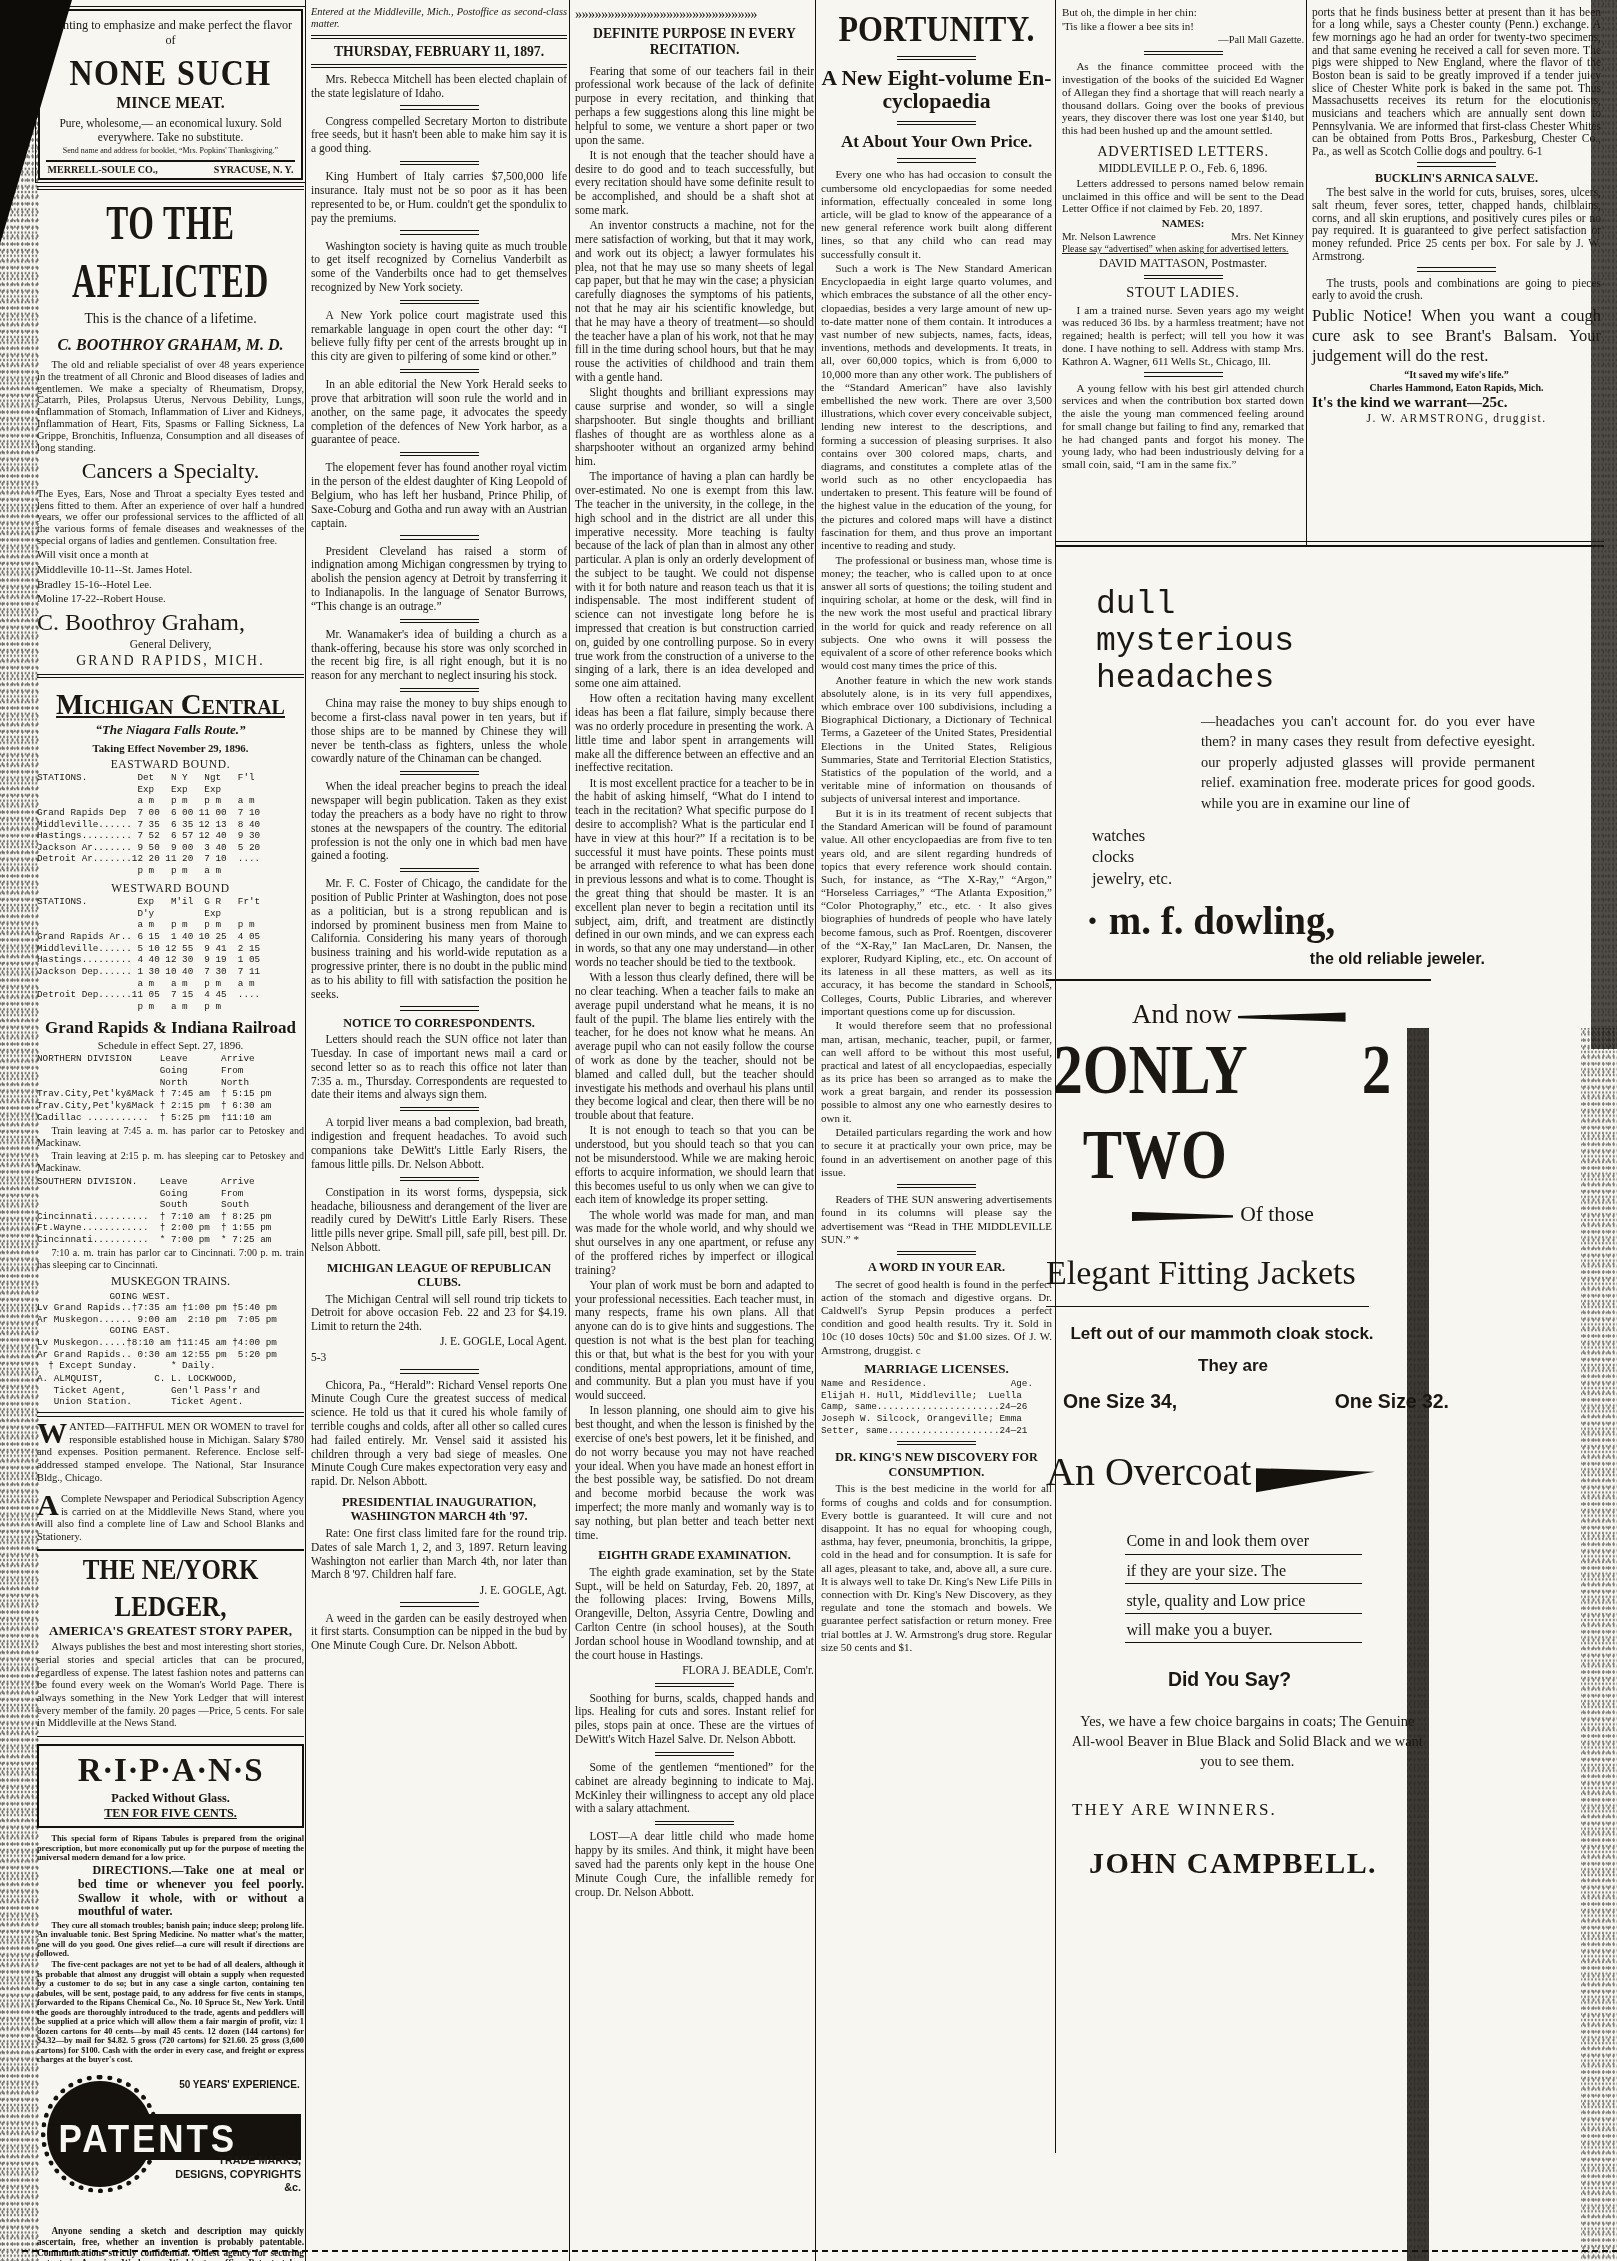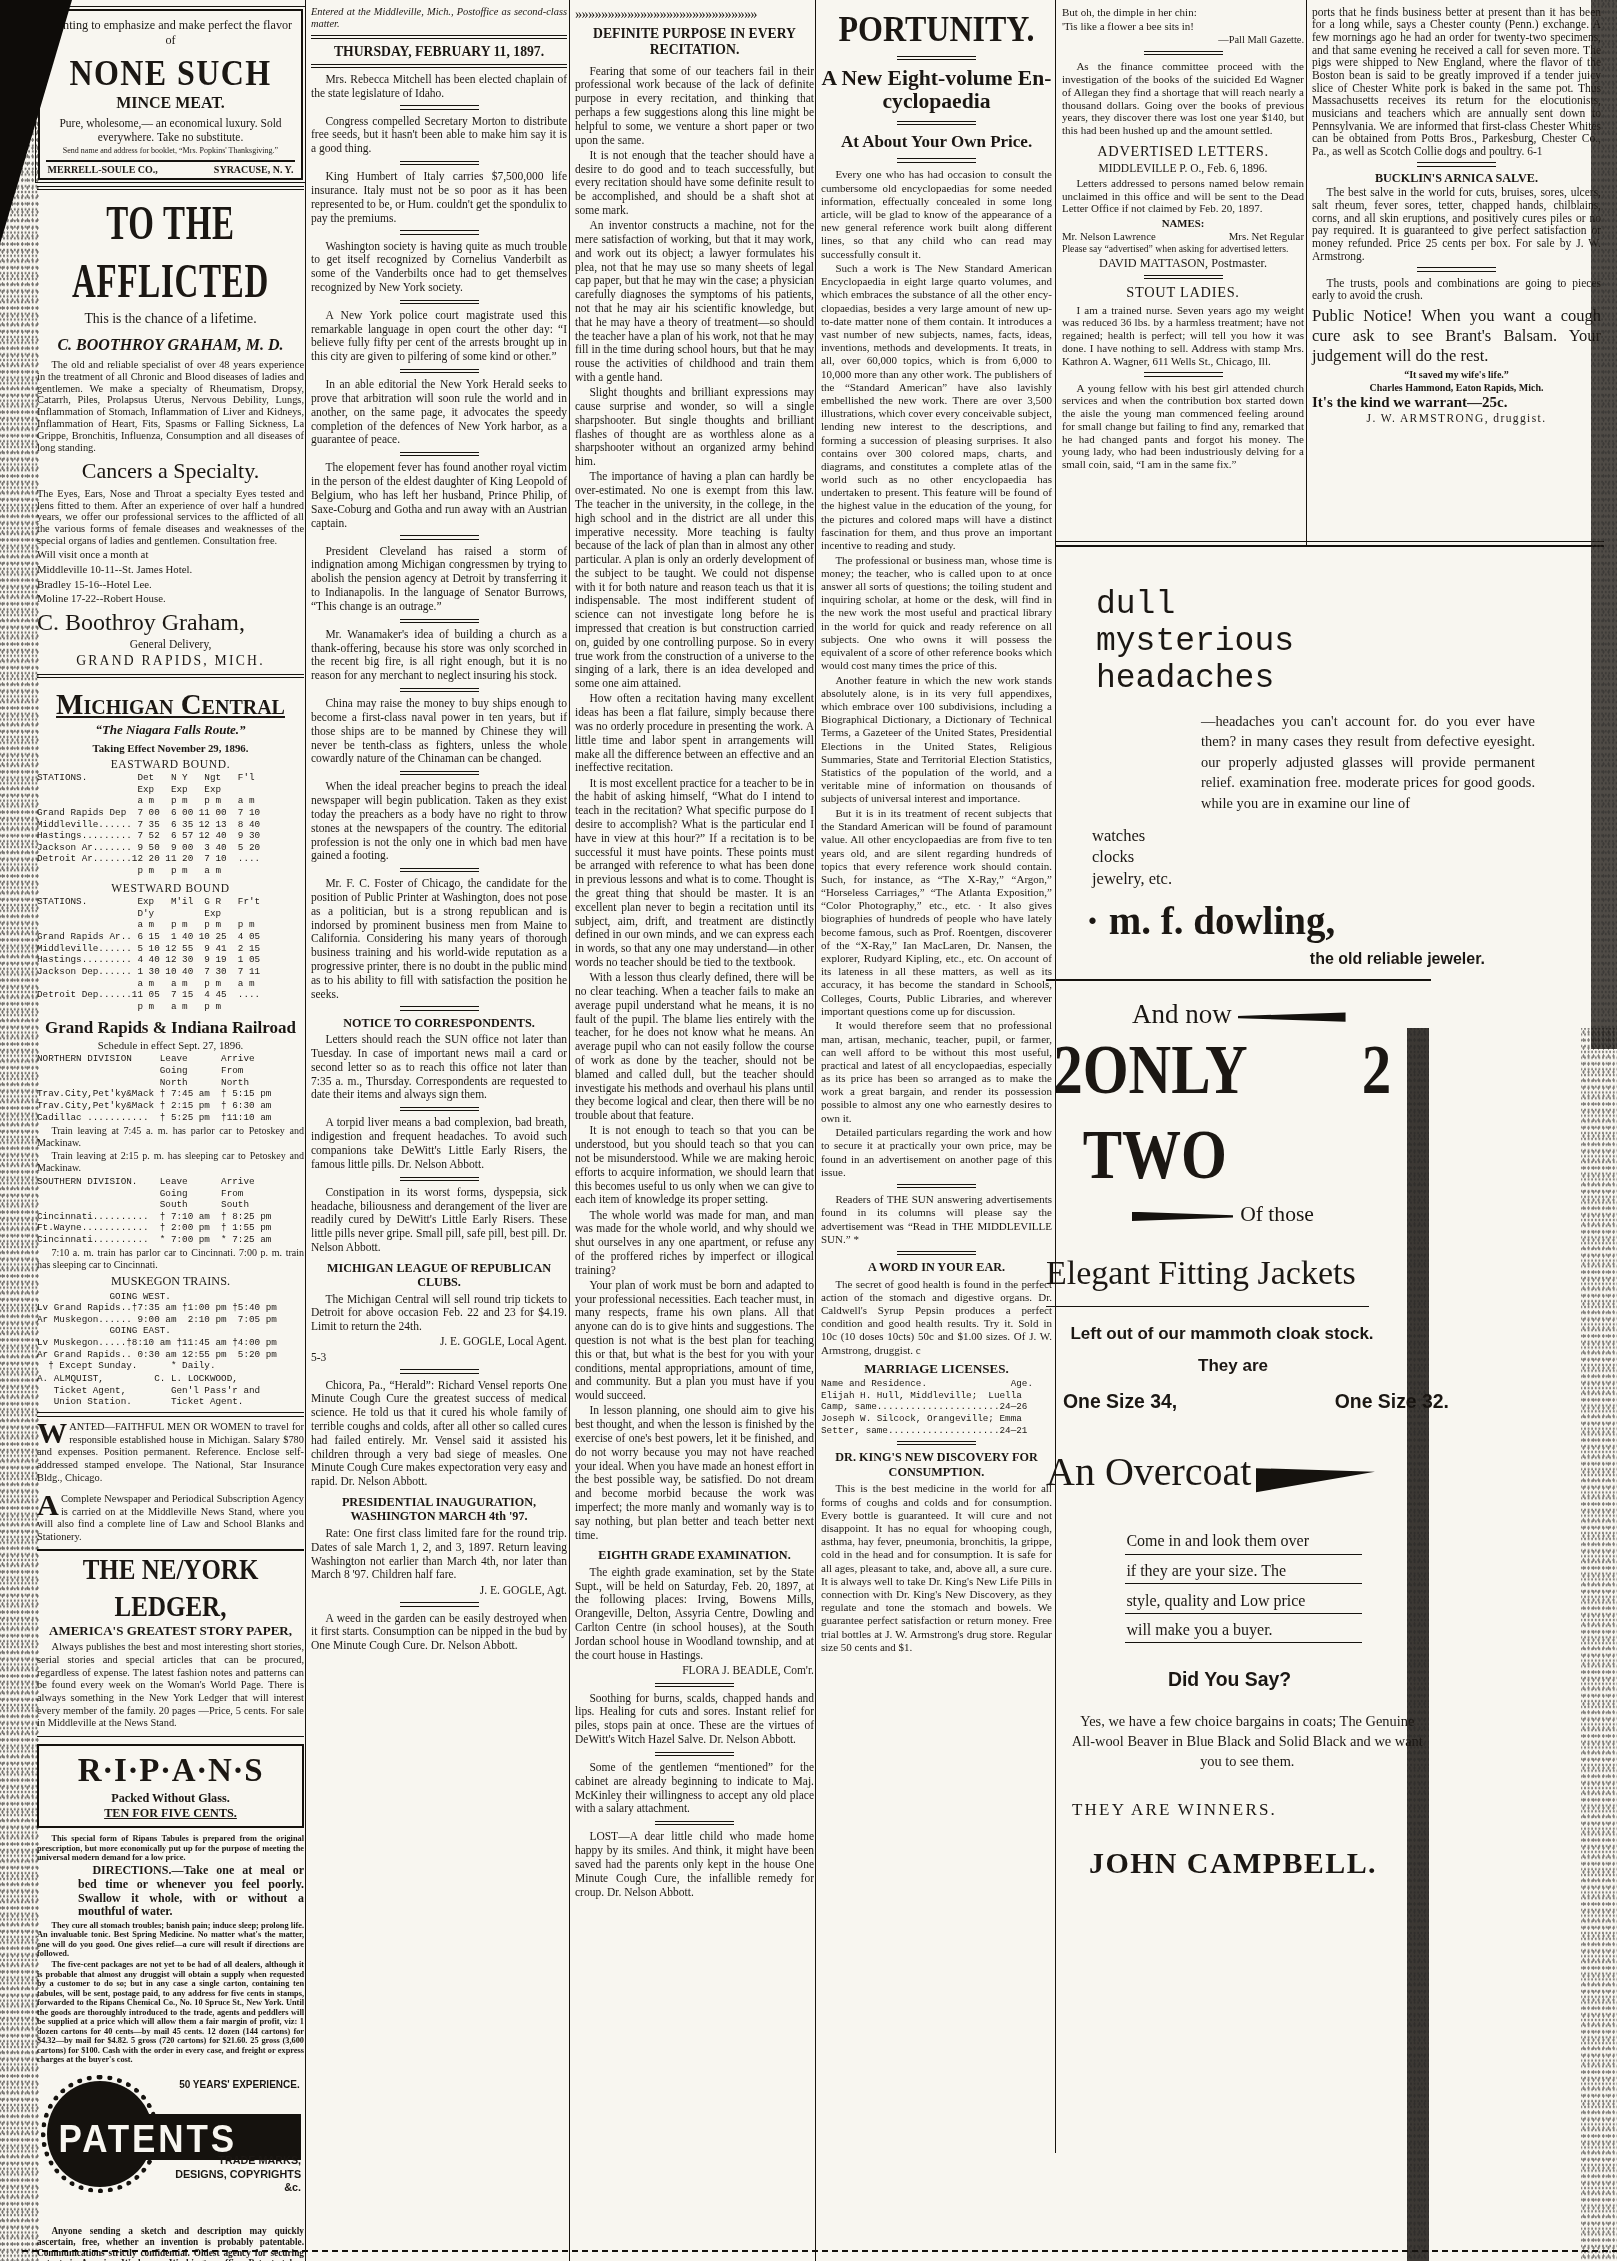--- a/index.html
+++ b/index.html
@@ -272,23 +272,23 @@
       <div class="blk p0">'Tis like a flower a bee sits in!</div>
       <div class="blk pr" style="font-size: 10.4px;">—Pall Mall Gazette.</div>
       <div class="rule-short"></div>
       <div class="blk p">As the finance committee proceed with the investigation of the books of the suicided Ed Wagner of Allegan they find a shortage that will reach nearly a thousand dollars.  Going over the books of previous years, they discover there was lost one year $140, but this had been hushed up and the amount settled.</div>
       <div class="blk pc" style="font-size: 14.4px; letter-spacing: 0.7px; margin-top: 5.8px; margin-bottom: 2.9px;">ADVERTISED LETTERS.</div>
       <div class="blk pc" style="font-size: 11.5px; margin-bottom: 1.4px;">MIDDLEVILLE P. O., Feb. 6, 1896.</div>
       <div class="blk p">Letters addressed to persons named below remain unclaimed in this office and will be sent to the Dead Letter Office if not claimed by Feb. 20, 1897.</div>
       <div class="blk pc" style="font-size: 10.8px; font-weight: bold;">NAMES:</div>
       <div class="blk" style="font-size: 10.8px; display: flex; justify-content: space-between;">
         <span>Mr. Nelson Lawrence</span>
-        <span>Mrs. Net Regular</span>
-      </div>
-      <div class="blk p0" style="font-size: 9.7px;">Please say “advertised” when asking for advertised letters.</div>
+        <span>Mrs. Net Kinney</span>
+      </div>
+      <div class="blk p0" style="font-size: 9.7px; text-decoration: underline;">Please say “advertised” when asking for advertised letters.</div>
       <div class="blk pc" style="font-size: 12.2px; margin-top: 1.4px;">DAVID MATTASON, Postmaster.</div>
       <div class="rule-short"></div>
       <div class="blk pc" style="font-size: 14.4px; letter-spacing: 0.7px; margin-top: 2.9px; margin-bottom: 2.9px;">STOUT LADIES.</div>
       <div class="blk p">I am a trained nurse.  Seven years ago my weight was reduced 36 lbs. by a harmless treatment; have not regained; health is perfect; will tell you how it was done.  I have nothing to sell.  Address with stamp Mrs. Kathron A. Wagner, 611 Wells St., Chicago, Ill.</div>
       <div class="rule-short"></div>
       <div class="blk p">A young fellow with his best girl attended church services and when the contribution box started down the aisle the young man commenced feeling around for small change but failing to find any, remarked that he had changed pants and forgot his money.  The young lady, who had been industriously delving for a small coin, said, “I am in the same fix.”</div>
     </div>
     <div class="col" style="left: 1312px; top: 5.8px; width: 289px; font-size: 11.5px; line-height: 1.1;">
       <div class="blk p0">ports that he finds business better at present than it has been for a long while, says a Chester county (Penn.) exchange.  A few mornings ago he had an order for twenty-two specimens, and that same evening he received a call for seven more.  The pigs were shipped to New England, where the flavor of the Boston bean is said to be greatly improved if a tender juicy slice of Chester White pork is baked in the same pot.  Thus Massachusetts receives its return for the elocutionists, musicians and teachers which are annually sent down to Pennsylvania.  We are informed that first-class Chester Whites can be obtained from Potts Bros., Parkesburg, Chester Co., Pa., as well as Scotch Collie dogs and poultry.  6-1</div>
       <div class="rule-short"></div>

